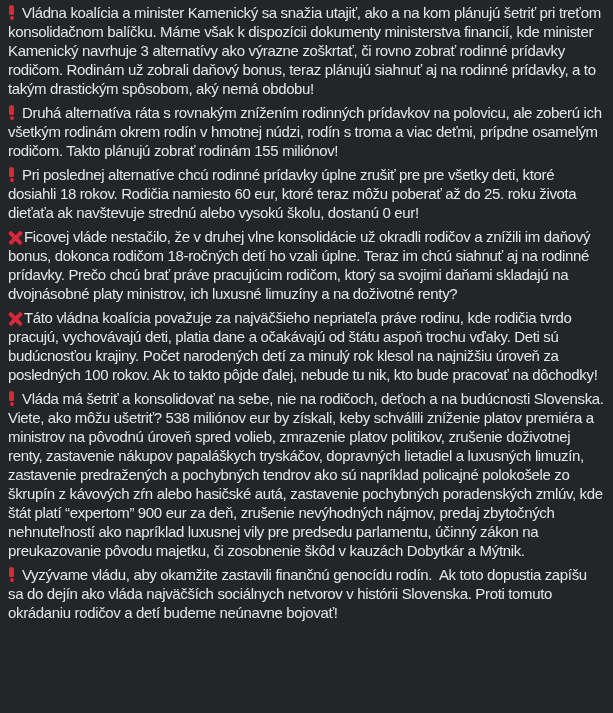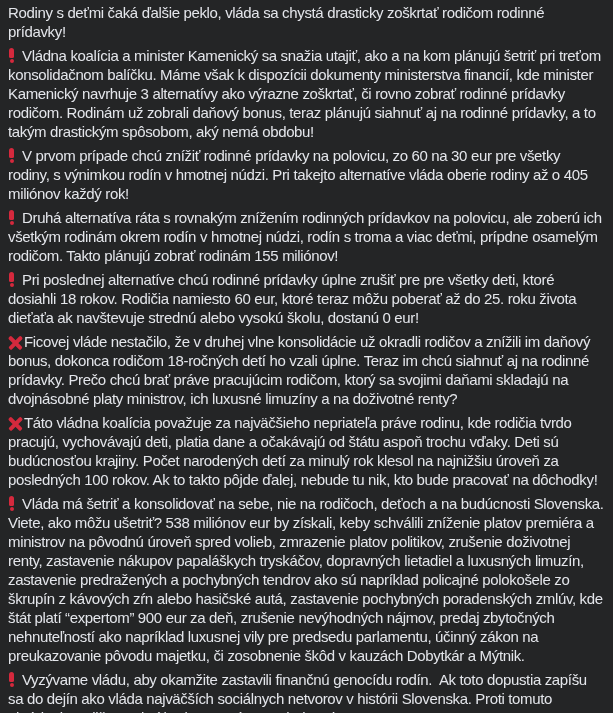--- a/index.html
+++ b/index.html
@@ -77,25 +77,23 @@
     border-radius: 1.5px;
   }
   .icon-cross::before { transform: rotate(45deg); }
   .icon-cross::after  { transform: rotate(-45deg); }
 </style>
 </head>
 <body>
 
 <article class="post">
 
-  <p><span>Rodiny s deťmi čaká ďalšie peklo, vláda sa chystá drasticky zoškrtať rodičom rodinné prídavky!</span></p>
 
   <p><span class="icon-excl"></span><span>Vládna koalícia a minister Kamenický sa snažia utajiť, ako a na kom plánujú šetriť pri treťom konsolidačnom balíčku. Máme však k dispozícii dokumenty ministerstva financií, kde minister Kamenický navrhuje 3 alternatívy ako výrazne zoškrtať, či rovno zobrať rodinné prídavky rodičom. Rodinám už zobrali daňový bonus, teraz plánujú siahnuť aj na rodinné prídavky, a to takým drastickým spôsobom, aký nemá obdobu!</span></p>
 
-  <p><span class="icon-excl"></span><span>V prvom prípade chcú znížiť rodinné prídavky na polovicu, zo 60 na 30 eur pre všetky rodiny, s výnimkou rodín v hmotnej núdzi. Pri takejto alternatíve vláda oberie rodiny až o 405 miliónov každý rok!</span></p>
 
   <p><span class="icon-excl"></span><span>Druhá alternatíva ráta s rovnakým znížením rodinných prídavkov na polovicu, ale zoberú ich všetkým rodinám okrem rodín v hmotnej núdzi, rodín s troma a viac deťmi, prípdne osamelým rodičom. Takto plánujú zobrať rodinám 155 miliónov!</span></p>
 
   <p><span class="icon-excl"></span><span>Pri poslednej alternatíve chcú rodinné prídavky úplne zrušiť pre pre všetky deti, ktoré dosiahli 18 rokov. Rodičia namiesto 60 eur, ktoré teraz môžu poberať až do 25. roku života dieťaťa ak navštevuje strednú alebo vysokú školu, dostanú 0 eur!</span></p>
 
   <p><span class="icon-cross"></span><span>Ficovej vláde nestačilo, že v druhej vlne konsolidácie už okradli rodičov a znížili im daňový bonus, dokonca rodičom 18-ročných detí ho vzali úplne. Teraz im chcú siahnuť aj na rodinné prídavky. Prečo chcú brať práve pracujúcim rodičom, ktorý sa svojimi daňami skladajú na dvojnásobné platy ministrov, ich luxusné limuzíny a na doživotné renty?</span></p>
 
   <p><span class="icon-cross"></span><span>Táto vládna koalícia považuje za najväčšieho nepriateľa práve rodinu, kde rodičia tvrdo pracujú, vychovávajú deti, platia dane a očakávajú od štátu aspoň trochu vďaky. Deti sú budúcnosťou krajiny. Počet narodených detí za minulý rok klesol na najnižšiu úroveň za posledných 100 rokov. Ak to takto pôjde ďalej, nebude tu nik, kto bude pracovať na dôchodky!</span></p>
 
   <p><span class="icon-excl"></span><span>Vláda má šetriť a konsolidovať na sebe, nie na rodičoch, deťoch a na budúcnosti Slovenska. Viete, ako môžu ušetriť? 538 miliónov eur by získali, keby schválili zníženie platov premiéra a ministrov na pôvodnú úroveň spred volieb, zmrazenie platov politikov, zrušenie doživotnej renty, zastavenie nákupov papaláškych tryskáčov, dopravných lietadiel a luxusných limuzín, zastavenie predražených a pochybných tendrov ako sú napríklad policajné polokošele zo škrupín z kávových zŕn alebo hasičské autá, zastavenie pochybných poradenských zmlúv, kde štát platí “expertom” 900 eur za deň, zrušenie nevýhodných nájmov, predaj zbytočných nehnuteľností ako napríklad luxusnej vily pre predsedu parlamentu, účinný zákon na preukazovanie pôvodu majetku, či zosobnenie škôd v kauzách Dobytkár a Mýtnik.</span></p>

